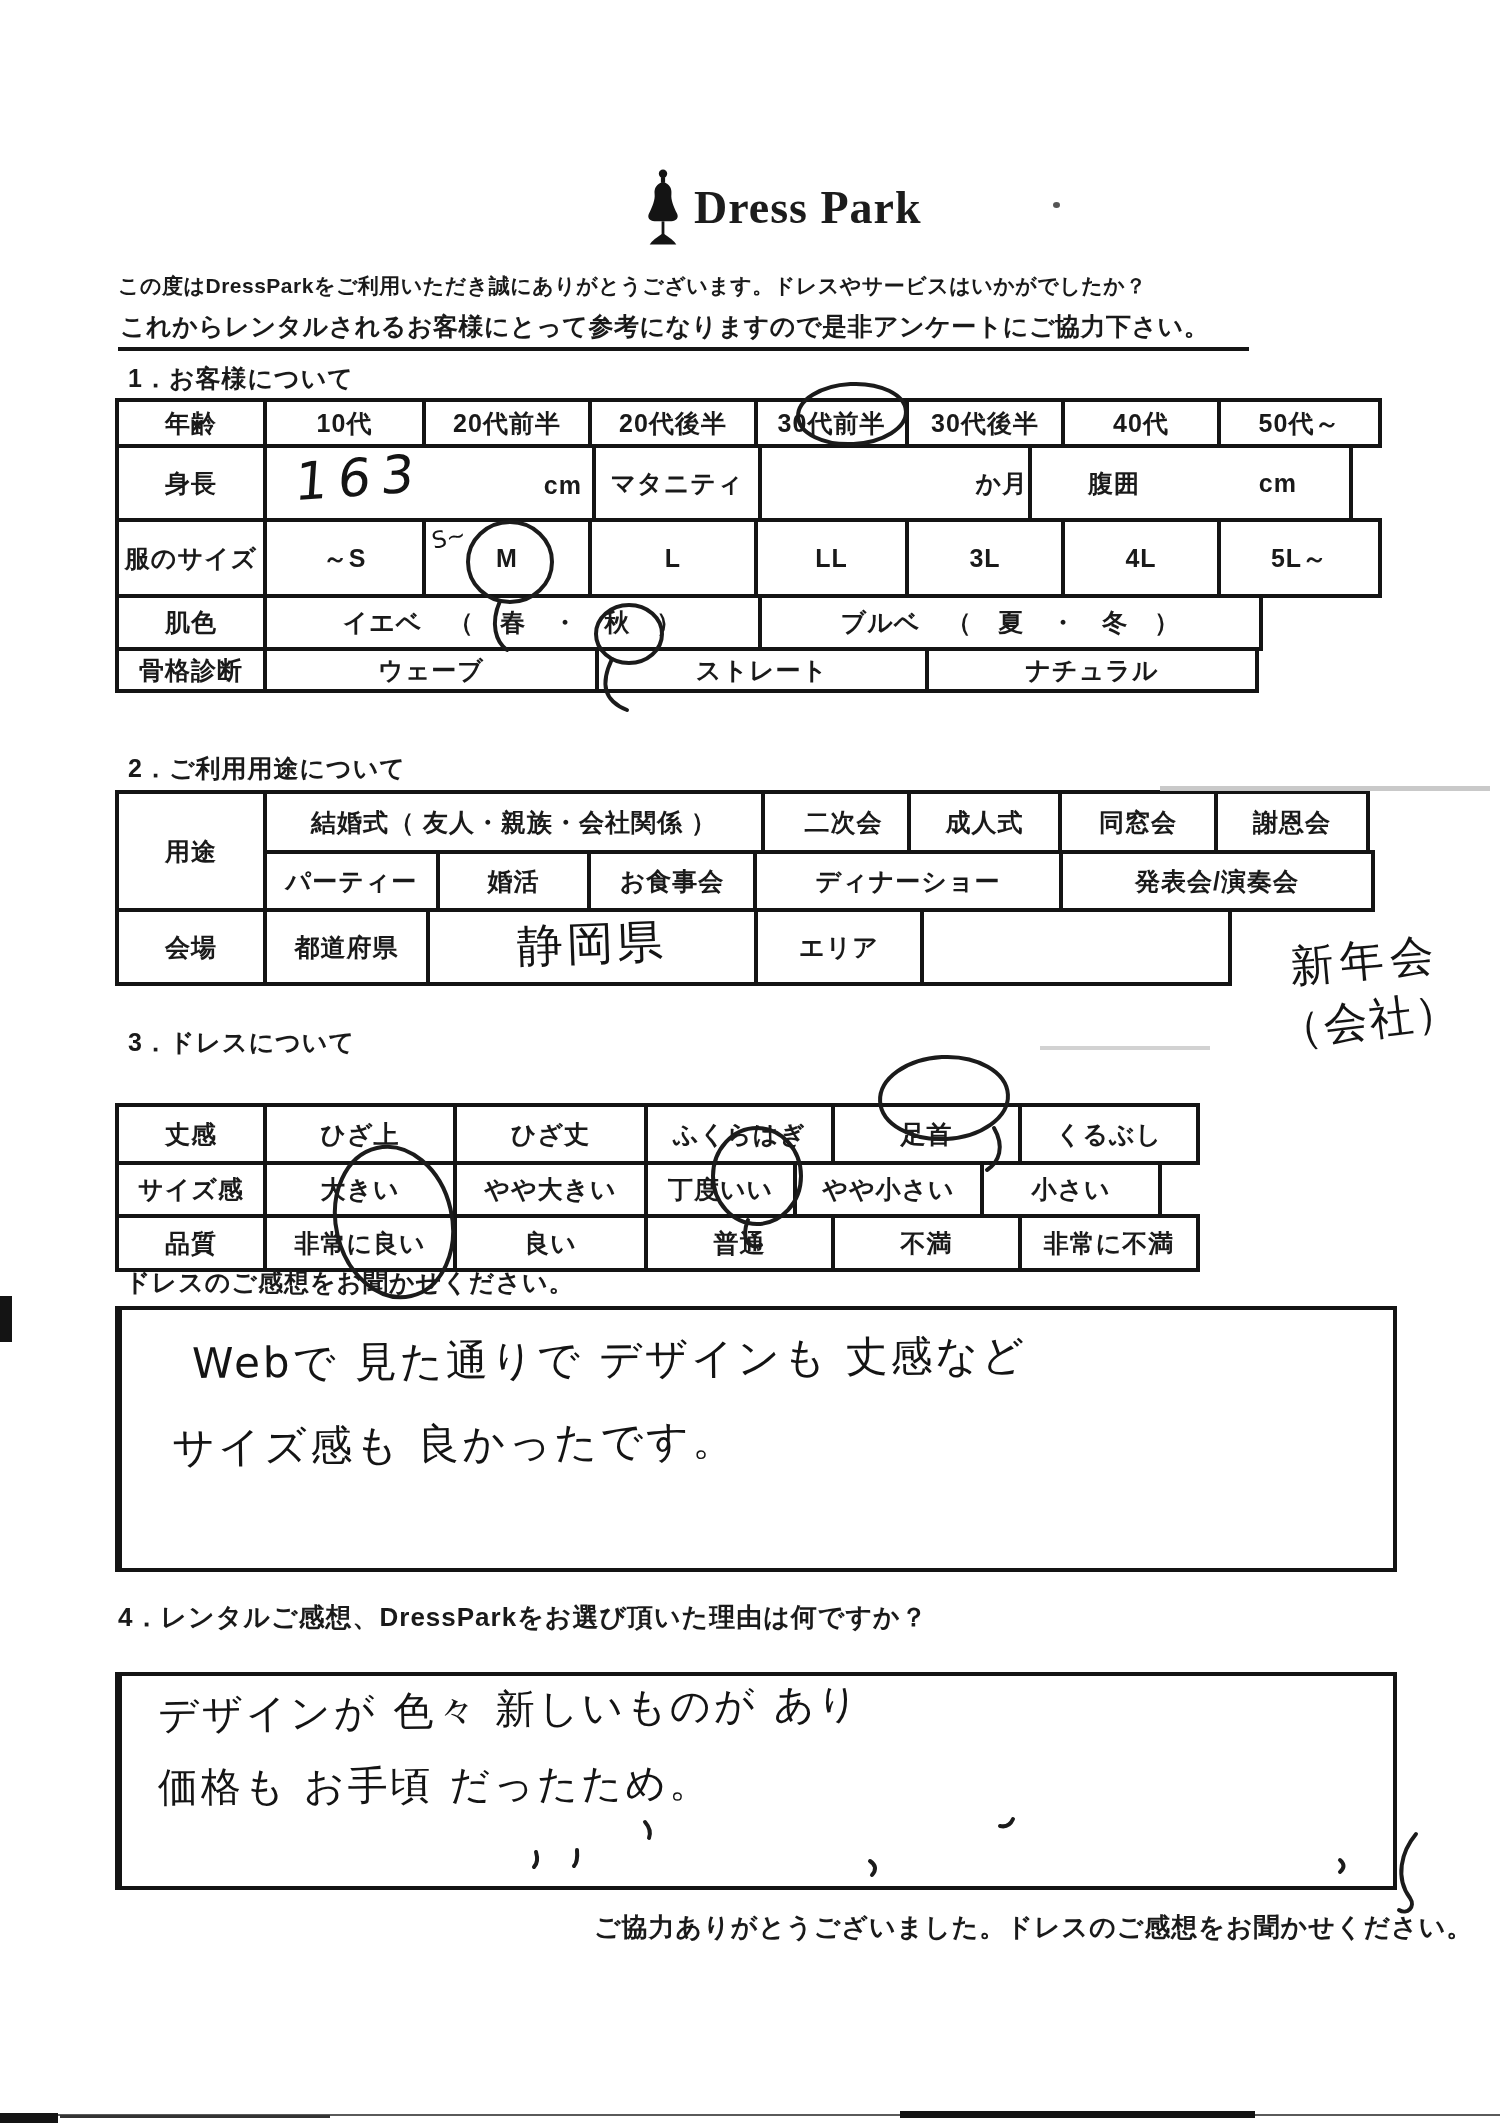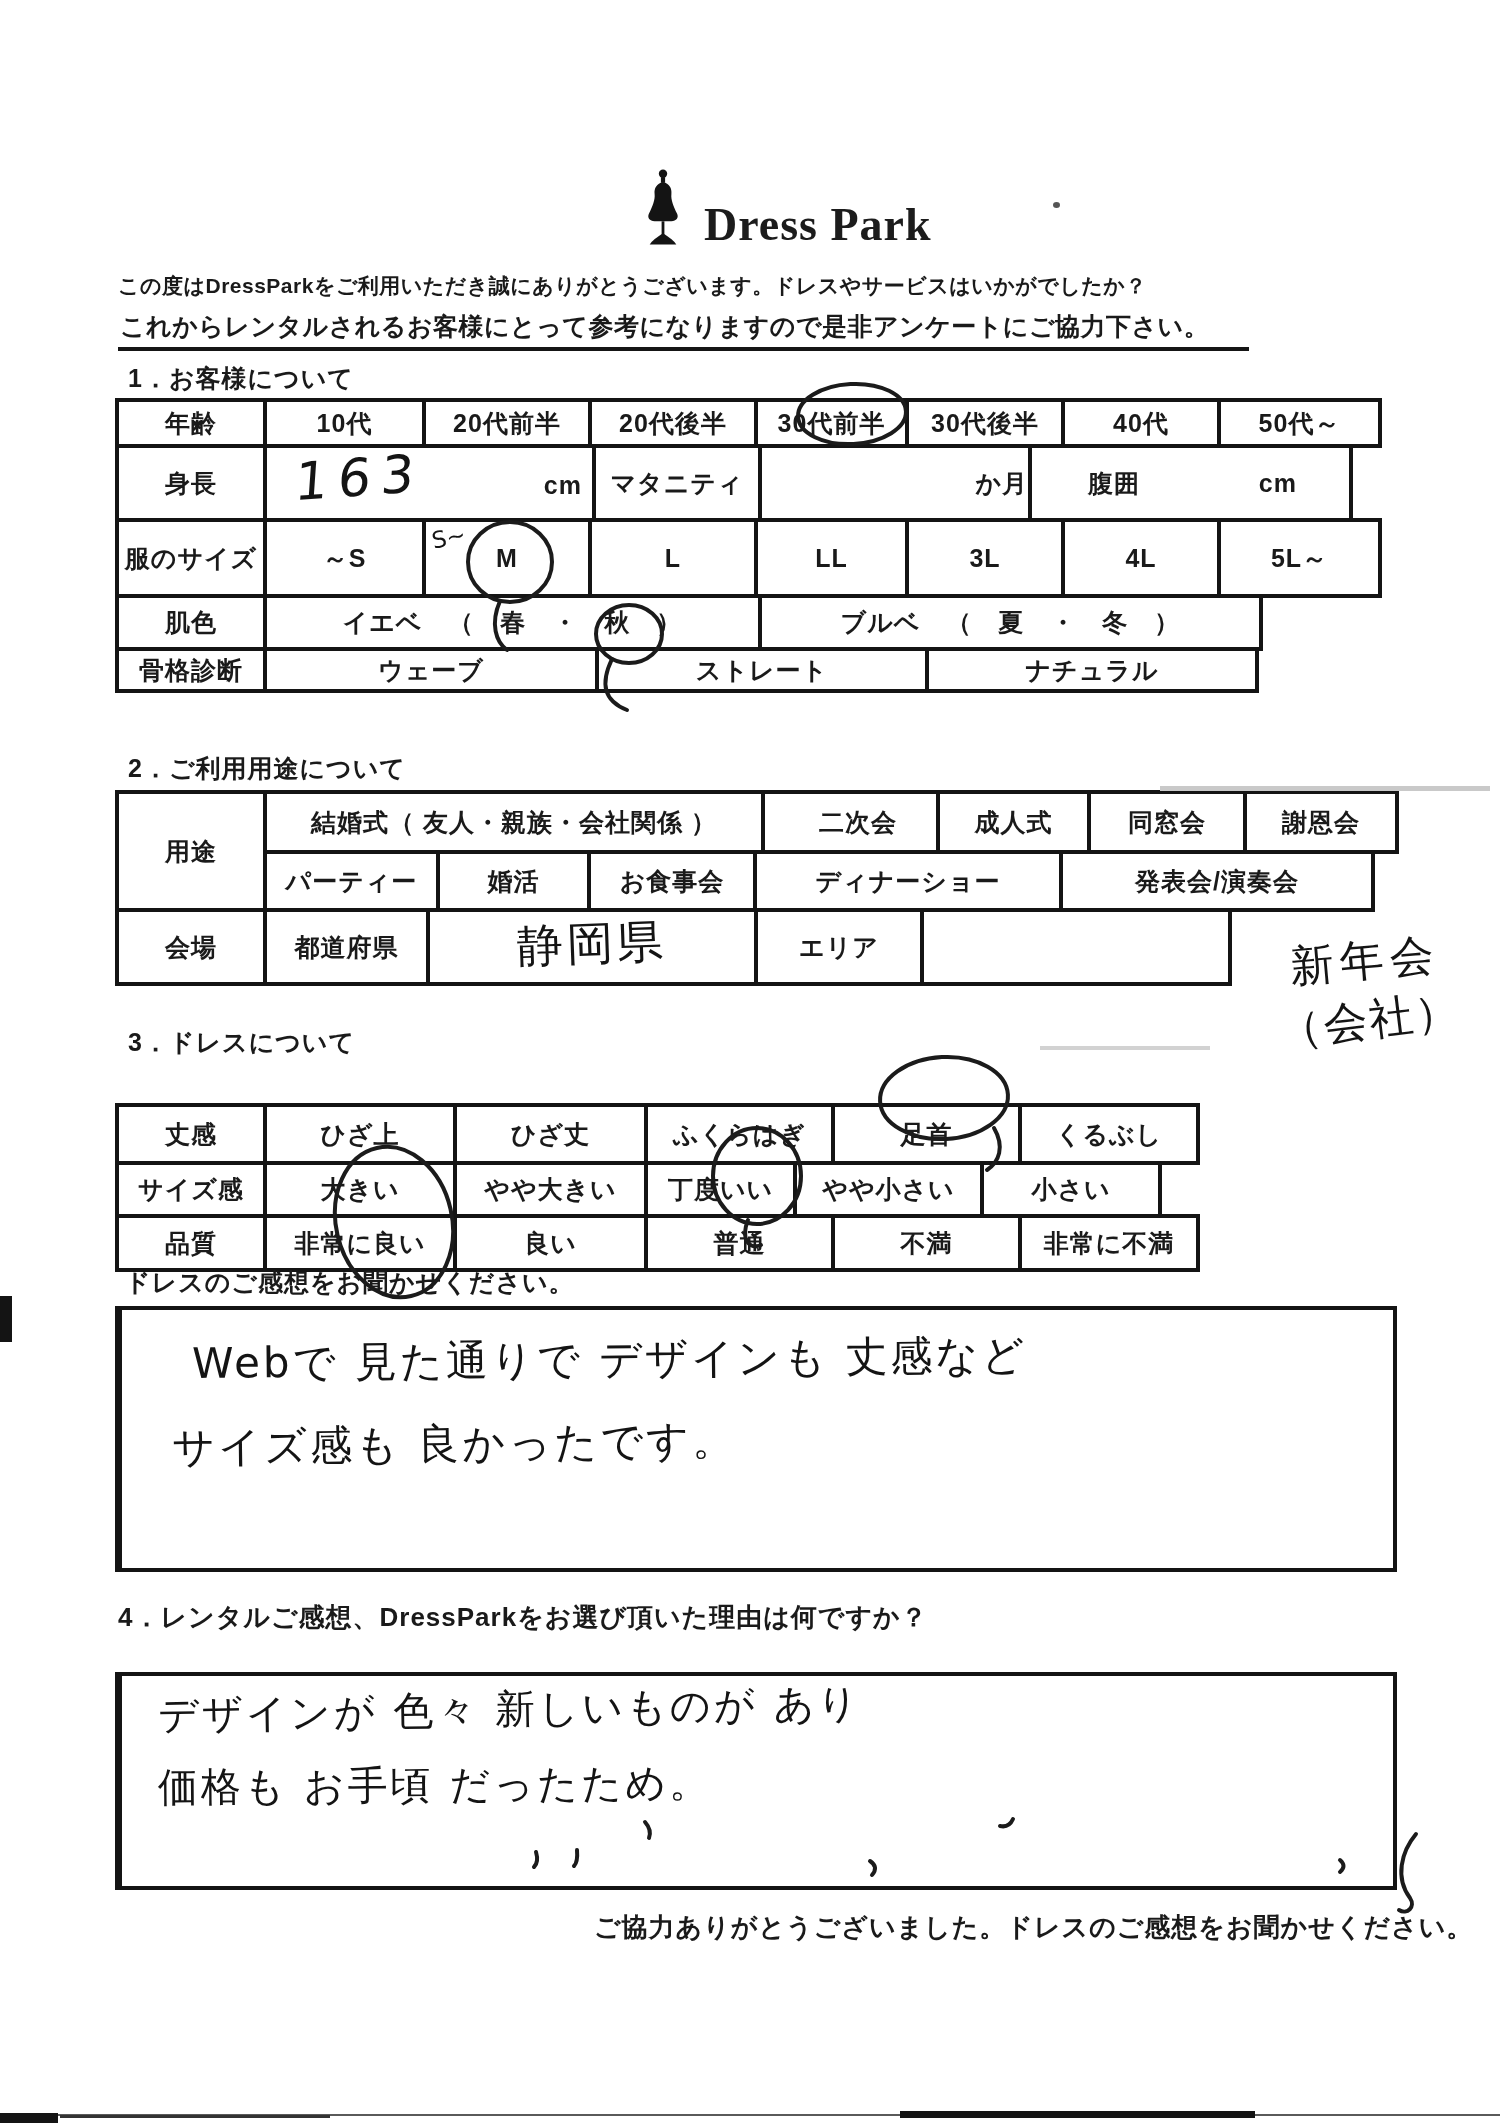--- a/index.html
+++ b/index.html
@@ -6,21 +6,21 @@
   .page {
     position:relative; width:1500px; height:2127px; margin:0 auto;
     background:#ffffff; overflow:hidden;
     font-family:"Liberation Sans", sans-serif; color:#1a1a1a;
   }
   .abs { position:absolute; }
   .title { font-weight:700; font-size:25px; letter-spacing:1px; white-space:nowrap; }
   .intro1 { font-weight:600; font-size:21px; letter-spacing:0.5px; white-space:nowrap; }
   .intro2 { font-weight:700; font-size:25px; letter-spacing:0.5px; white-space:nowrap;
             border-bottom:4px solid #151515; padding:0 40px 4px 2px; display:inline-block; }
-  .logo { display:flex; align-items:flex-end; gap:20px; }
+  .logo { display:flex; align-items:center; gap:10px; }
   .brand { font-family:"Liberation Serif", serif; font-weight:700; font-size:46px;
            color:#1c1c1c; letter-spacing:1px; line-height:1; }
   
   .tbl { position:absolute; }
   .trow { display:flex; align-items:stretch; }
   .trow + .trow, .vstack > * + * { margin-top:-4px; }
   .cell {
     box-sizing:border-box; border:4px solid #141414; background:#fff;
     display:flex; align-items:center; justify-content:center;
     font-weight:700; font-size:25px; letter-spacing:1px; white-space:nowrap;
@@ -111,21 +111,21 @@
   <span class="abs hw" style="left:432px; top:528px; font-size:23px; transform:rotate(-12deg);">S~</span>
 
   <div class="abs title" style="left:128px; top:752px;">2．ご利用用途について</div>
 
   <div class="tbl vstack" style="left:115px; top:790px;">
     <div style="display:flex;">
       <div class="cell" style="width:152px; height:122px;">用途</div>
       <div class="vstack hjoin">
         <div class="trow" style="height:64px; margin-top:0;">
           <div class="cell" style="width:502px;">結婚式（ 友人・親族・会社関係 ）</div>
-          <div class="cell" style="width:179px;padding-left:15px;">二次会</div>
+          <div class="cell" style="width:150px;padding-left:15px;">二次会</div>
           <div class="cell" style="width:155px;">成人式</div>
           <div class="cell" style="width:160px;">同窓会</div>
           <div class="cell" style="width:156px;">謝恩会</div>
         </div>
         <div class="trow" style="height:62px;">
           <div class="cell" style="width:177px;">パーティー</div>
           <div class="cell" style="width:155px;">婚活</div>
           <div class="cell" style="width:170px;">お食事会</div>
           <div class="cell" style="width:310px;">ディナーショー</div>
           <div class="cell" style="width:316px;">発表会/演奏会</div>

